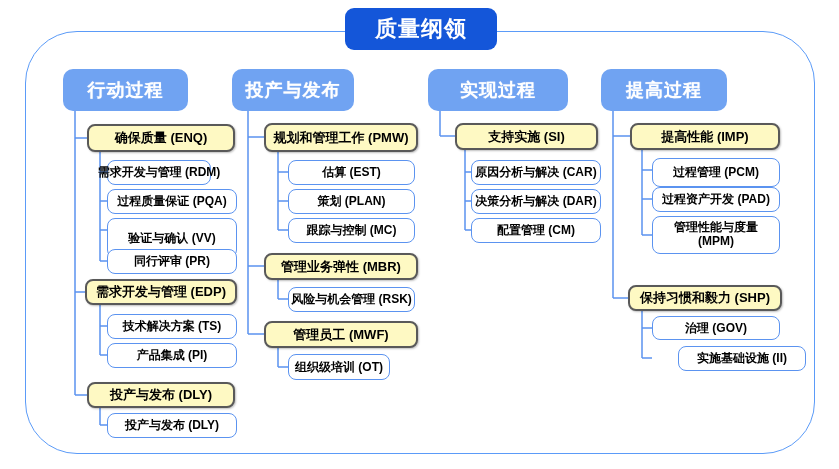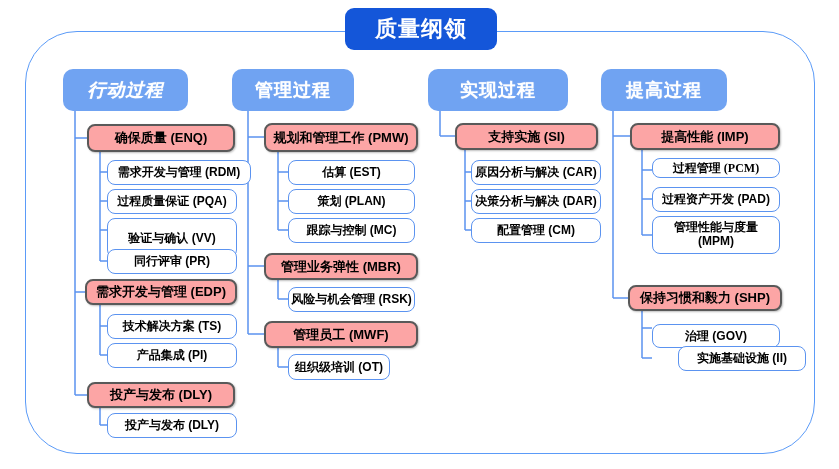--- a/index.html
+++ b/index.html
@@ -17,21 +17,21 @@
     border-radius:9px;display:flex;align-items:center;justify-content:center;
     letter-spacing:1px;z-index:3;
   }
   .hdr{
     position:absolute;height:42px;background:#70a3f2;color:#fff;
     font-size:18px;font-weight:bold;border-radius:10px;
     display:flex;align-items:center;justify-content:center;
     letter-spacing:1px;z-index:2;text-shadow:0 0 1px rgba(255,255,255,.6);
   }
   .gray{
-    position:absolute;background:#fca5a5;border:2px solid #595959;border-radius:8px;
+    position:absolute;background:#fef9c3;border:2px solid #595959;border-radius:8px;
     display:flex;align-items:center;justify-content:center;
     font-size:13px;font-weight:bold;color:#000;white-space:nowrap;
     box-shadow:1px 1px 2px rgba(0,0,0,.25);z-index:2;box-sizing:border-box;
   }
   .leaf{
     position:absolute;background:#fff;border:1.5px solid #5b93f0;border-radius:8px;
     display:flex;align-items:center;justify-content:center;
     font-size:12px;font-weight:bold;color:#000;white-space:nowrap;
     z-index:2;box-sizing:border-box;
   }
@@ -58,50 +58,50 @@
       <path d="M440 111 V136 M440 136 H455
         M465 150 V230 M465 172 H471 M465 201 H471 M465 230 H471"></path>
       <path d="M613 111 V298 M613 136 H630 M613 298 H628
         M642 150 V235 M642 170 H652 M642 199 H652 M642 235 H652
         M642 311 V358 M642 328 H652 M642 358 H652"></path>
     </g>
   </svg>
 
   <div class="title">质量纲领</div>
 
-  <div class="hdr" style="left:63px;top:69px;width:125px;font-style:italic;">行动过程</div>
+  <div class="hdr" style="left:63px;top:69px;width:125px;">行动过程</div>
   <div class="gray" style="left:87px;top:124px;width:148px;height:28px;">确保质量 (ENQ)</div>
-  <div class="leaf" style="left:107px;top:160px;width:144px;height:25px;">需求开发与管理 (RDM)</div>
+  <div class="leaf" style="left:107px;top:160px;width:104px;height:25px;">需求开发与管理 (RDM)</div>
   <div class="leaf" style="left:107px;top:189px;width:130px;height:25px;">过程质量保证 (PQA)</div>
   <div class="leaf" style="left:107px;top:218px;width:130px;height:40px;">验证与确认 (VV)</div>
   <div class="leaf" style="left:107px;top:249px;width:130px;height:25px;">同行评审 (PR)</div>
   <div class="gray" style="left:85px;top:279px;width:152px;height:26px;">需求开发与管理 (EDP)</div>
   <div class="leaf" style="left:107px;top:314px;width:130px;height:25px;">技术解决方案 (TS)</div>
   <div class="leaf" style="left:107px;top:343px;width:130px;height:25px;">产品集成 (PI)</div>
   <div class="gray" style="left:87px;top:382px;width:148px;height:26px;">投产与发布 (DLY)</div>
   <div class="leaf" style="left:107px;top:413px;width:130px;height:25px;">投产与发布 (DLY)</div>
 
-  <div class="hdr" style="left:232px;top:69px;width:122px;">管理过程</div>
+  <div class="hdr" style="left:232px;top:69px;width:122px;">投产与发布</div>
   <div class="gray" style="left:264px;top:123px;width:154px;height:29px;">规划和管理工作 (PMW)</div>
   <div class="leaf" style="left:288px;top:160px;width:127px;height:25px;">估算 (EST)</div>
   <div class="leaf" style="left:288px;top:189px;width:127px;height:25px;">策划 (PLAN)</div>
   <div class="leaf" style="left:288px;top:218px;width:127px;height:25px;">跟踪与控制 (MC)</div>
   <div class="gray" style="left:264px;top:253px;width:154px;height:27px;">管理业务弹性 (MBR)</div>
   <div class="leaf" style="left:288px;top:287px;width:127px;height:25px;">风险与机会管理 (RSK)</div>
   <div class="gray" style="left:264px;top:321px;width:154px;height:27px;">管理员工 (MWF)</div>
   <div class="leaf" style="left:288px;top:354px;width:102px;height:26px;">组织级培训 (OT)</div>
 
   <div class="hdr" style="left:428px;top:69px;width:140px;">实现过程</div>
   <div class="gray" style="left:455px;top:123px;width:143px;height:27px;">支持实施 (SI)</div>
   <div class="leaf" style="left:471px;top:160px;width:130px;height:25px;">原因分析与解决 (CAR)</div>
   <div class="leaf" style="left:471px;top:189px;width:130px;height:25px;">决策分析与解决 (DAR)</div>
   <div class="leaf" style="left:471px;top:218px;width:130px;height:25px;">配置管理 (CM)</div>
 
   <div class="hdr" style="left:601px;top:69px;width:126px;">提高过程</div>
   <div class="gray" style="left:630px;top:123px;width:150px;height:27px;">提高性能 (IMP)</div>
-  <div class="leaf" style="left:652px;top:158px;width:128px;height:20px;font-family:Liberation Serif, serif;">过程管理 (PCM)</div>
+  <div class="leaf" style="left:652px;top:158px;width:128px;height:29px;">过程管理 (PCM)</div>
   <div class="leaf" style="left:652px;top:187px;width:128px;height:25px;">过程资产开发 (PAD)</div>
   <div class="leaf wrap" style="left:652px;top:216px;width:128px;height:38px;">管理性能与度量 (MPM)</div>
   <div class="gray" style="left:628px;top:285px;width:154px;height:26px;">保持习惯和毅力 (SHP)</div>
-  <div class="leaf" style="left:652px;top:316px;width:128px;height:24px;margin-top:8px;">治理 (GOV)</div>
+  <div class="leaf" style="left:652px;top:316px;width:128px;height:24px;">治理 (GOV)</div>
   <div class="leaf" style="left:652px;top:346px;width:128px;height:25px;margin-left:26px;">实施基础设施 (II)</div>
 
 </div>
 
 </body></html>

